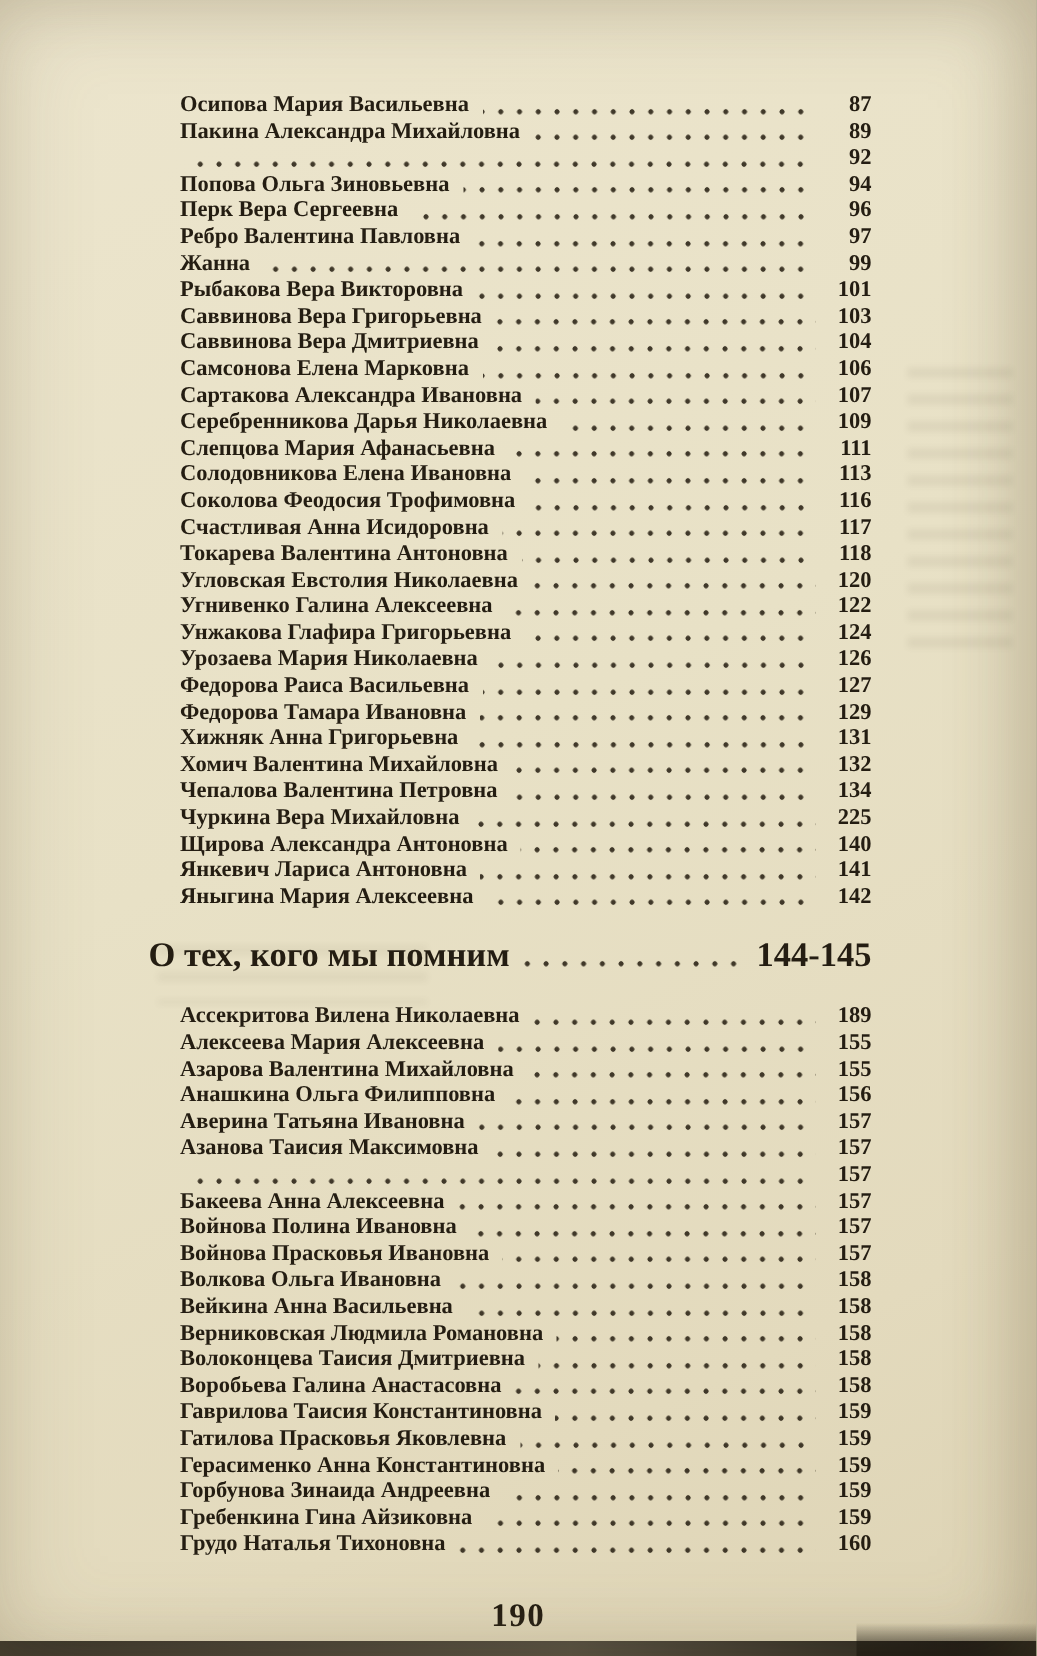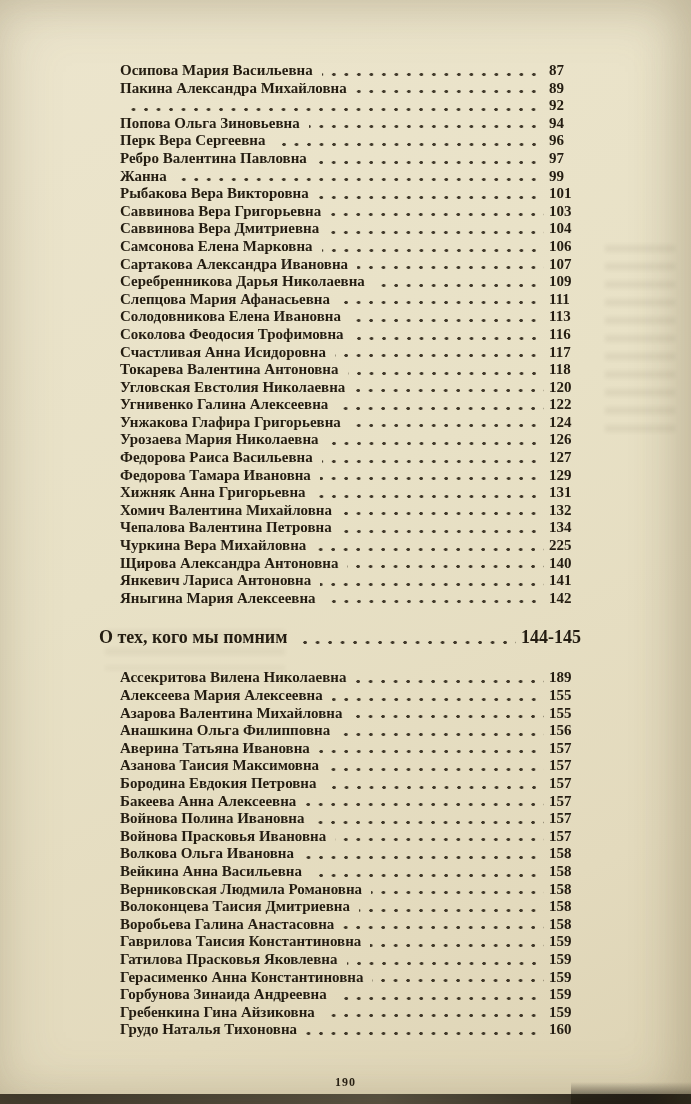--- a/index.html
+++ b/index.html
@@ -24,49 +24,49 @@
   .entry{
     display:flex;
     align-items:baseline;
     font-size:15px;
     font-weight:bold;
     line-height:17.6px;
     color:#241d12;
   }
   .entry .name{white-space:nowrap;}
   .entry .num{
-    text-align:left;
+    text-align:right;
     min-width:32px;
     white-space:nowrap;
   }
   .leader{
     flex:1;
     align-self:flex-end;
     height:5px;
     margin:0 5px 3px 9px;
     background-image:radial-gradient(circle at 2px 2.5px, rgba(41,33,20,.88) 1.5px, rgba(41,33,20,0) 1.9px);
     background-size:12.5px 5px;
     background-repeat:repeat-x;
     background-position:right bottom;
   }
   .heading-row{
     display:flex;
     align-items:baseline;
     margin:18px 0 20px -21px;
-    font-size:18px;
+    font-size:23px;
     font-weight:bold;
     line-height:24px;
   }
   .heading-row .leader{margin-bottom:4px;}
   .heading-row .num{text-align:left;white-space:nowrap;}
   .folio{
     position:absolute;
     bottom:14px;left:0;right:0;
     text-align:center;
-    font-size:12px;
+    font-size:22px;
     font-weight:bold;
     letter-spacing:1px;
     color:#241d12;
   }
   
   .scan-edge-bottom{
     position:absolute;left:0;right:0;bottom:0;height:10px;
     background:linear-gradient(to right, rgba(20,16,10,.85) 0%, rgba(20,16,10,.7) 55%, rgba(10,8,5,.95) 100%);
   }
   .scan-corner-br{
@@ -325,21 +325,20 @@
           <span class="num">157</span>
         </div>
 
         <div class="entry">
           <span class="name">Азанова Таисия Максимовна</span>
           <span class="leader"></span>
           <span class="num">157</span>
         </div>
 
         <div class="entry">
-          <span class="name">Бородина Евдокия Петровна</span>
           <span class="leader"></span>
           <span class="num">157</span>
         </div>
 
         <div class="entry">
           <span class="name">Бакеева Анна Алексеевна</span>
           <span class="leader"></span>
           <span class="num">157</span>
         </div>
 

